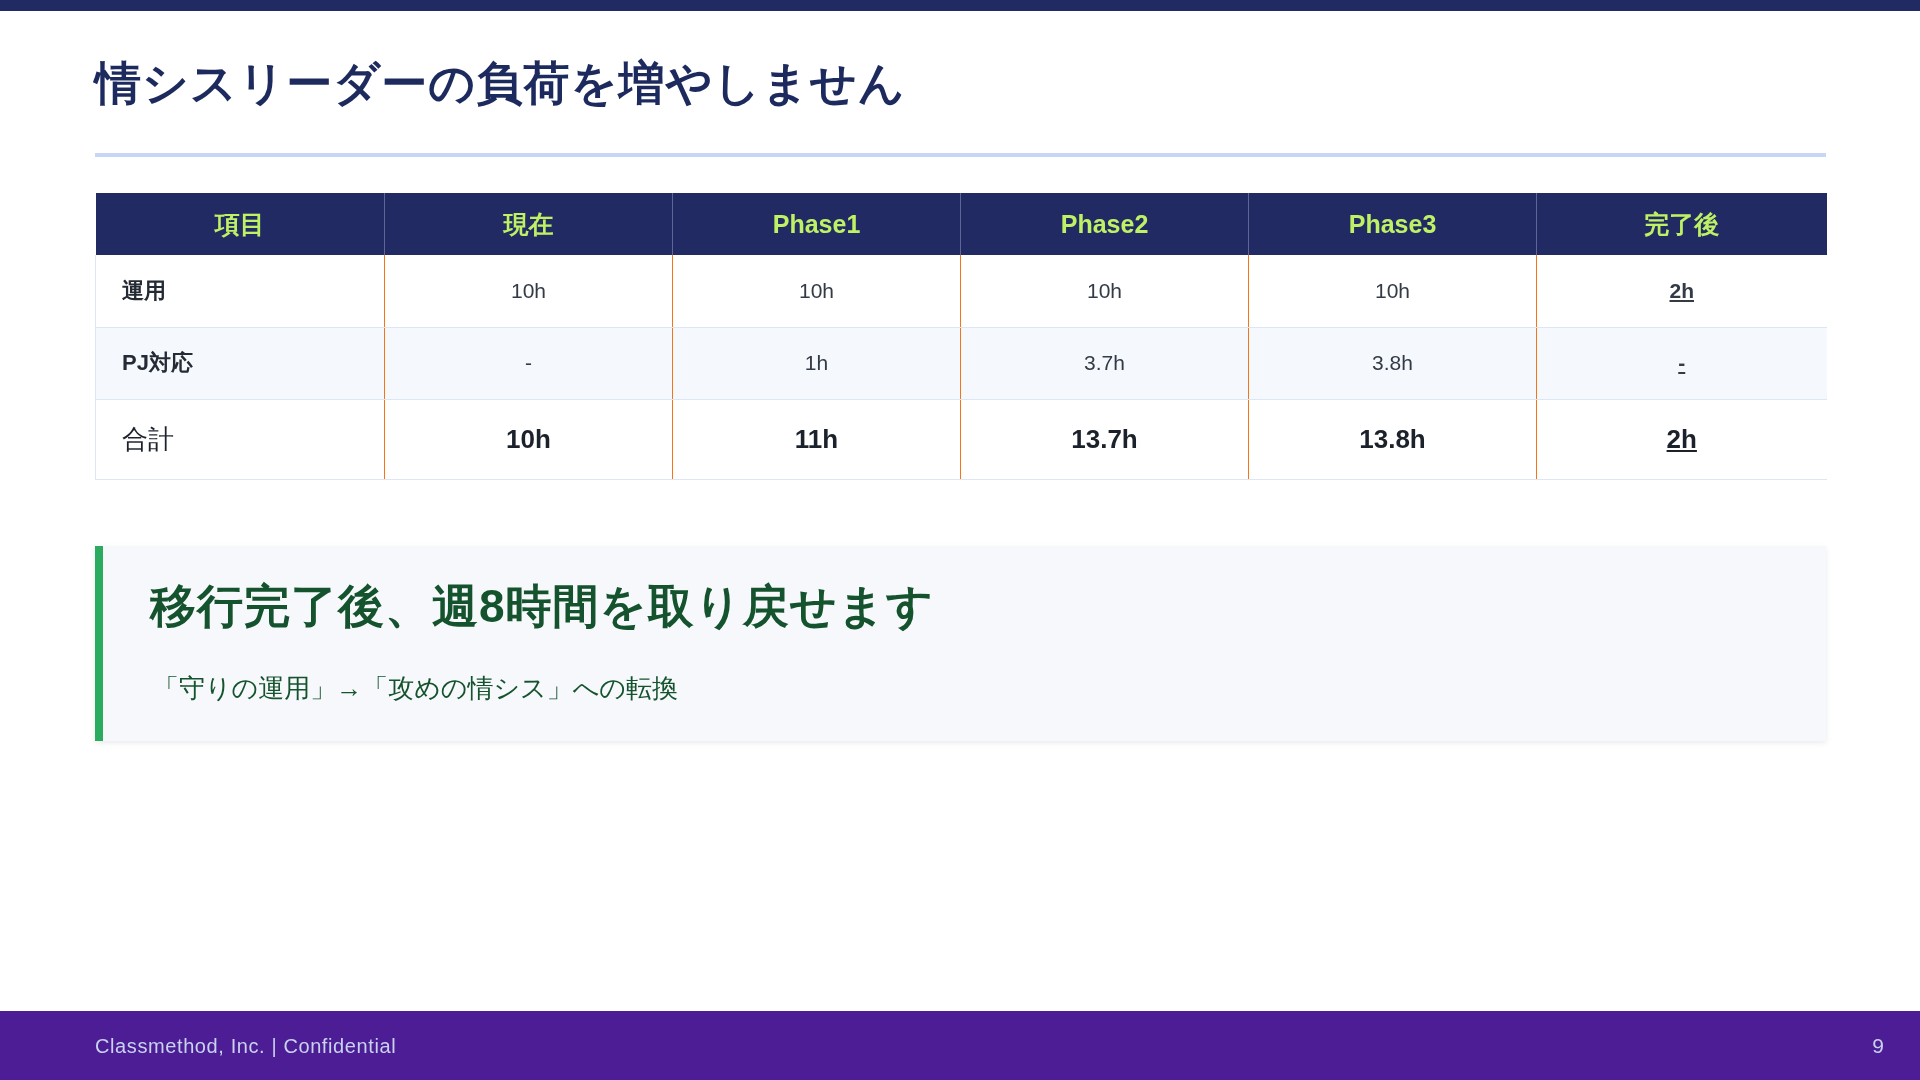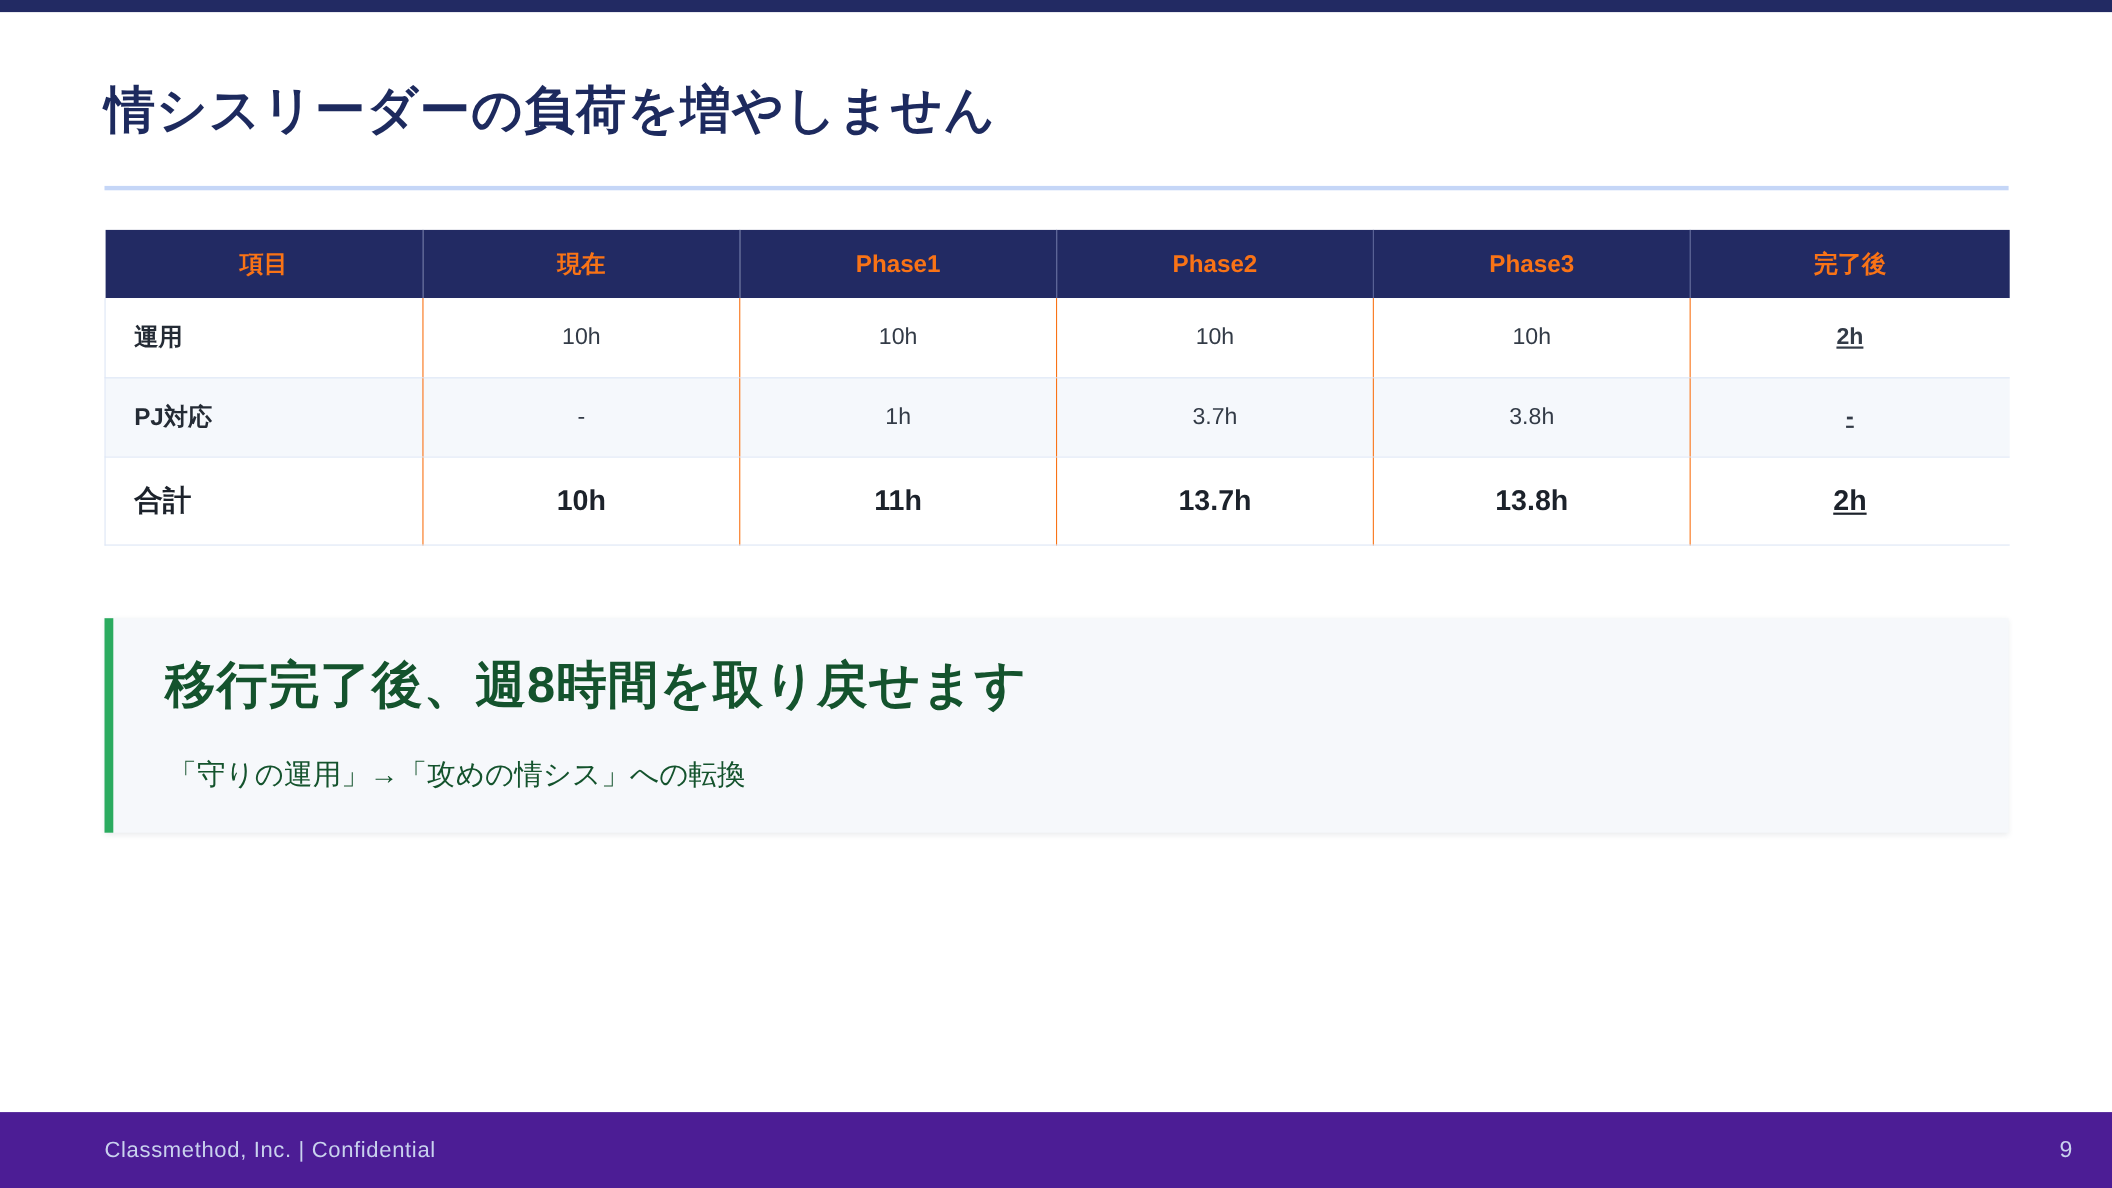--- a/index.html
+++ b/index.html
@@ -22,21 +22,21 @@
     position: absolute;
     top: 0; left: 0;
     width: 1920px;
     height: 11px;
     background: #222a63;
   }
 
   
   .slide {
     position: absolute;
-    top: 27px; left: 0;
+    top: 11px; left: 0;
     width: 1920px;
     height: 1011px;
   }
 
   .page-title {
     position: absolute;
     left: 95px;
     top: 45px;
     font-size: 46px;
     font-weight: 700;
@@ -67,22 +67,22 @@
     table-layout: fixed;
     width: 1731px;
     font-size: 20px;
   }
   table.load-table col.c-item   { width: 289px; }
   table.load-table col.c-data   { width: 288px; }
   table.load-table col.c-last   { width: 290px; }
 
   table.load-table thead th {
     background: #222a63;
-    color: #f97316;
-    font-size: 22px;
+    color: #bef264;
+    font-size: 25px;
     font-weight: 700;
     height: 62px;
     text-align: center;
     border-right: 1px solid #5d6698;
     padding: 0 24px;
     box-sizing: border-box;
   }
   table.load-table thead th:last-child { border-right: none; }
 
   table.load-table tbody td {
@@ -108,21 +108,21 @@
 
   table.load-table tbody tr.total td {
     height: 80px;
     font-weight: 700;
     font-size: 26px;
     color: #1c222b;
     border-bottom: 1px solid #dde6f6;
   }
   table.load-table tbody tr.total td.label-cell {
     font-size: 26px;
-    font-weight: 700;
+    font-weight: 400;
   }
 
   td.accent      { color: #24a359; font-weight: 700; font-size: 20px; text-decoration: underline; }
   tr.total td.accent { color: #24a359; font-weight: 700; font-size: 30px; }
 
   
   table.load-table tbody td.label-cell { border-left: 1px solid #dde6f6; }
 
   
   .callout {

